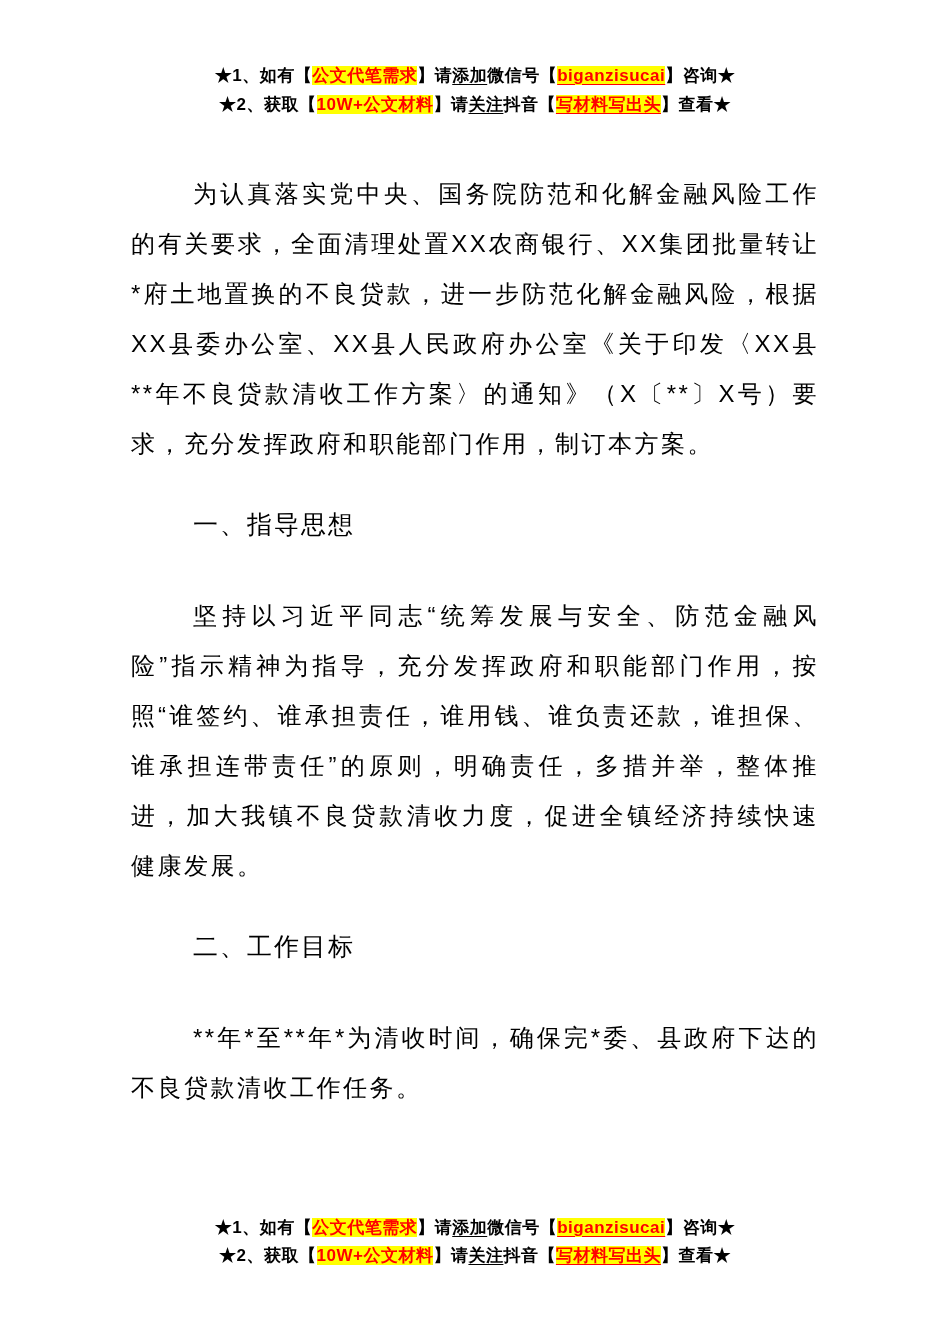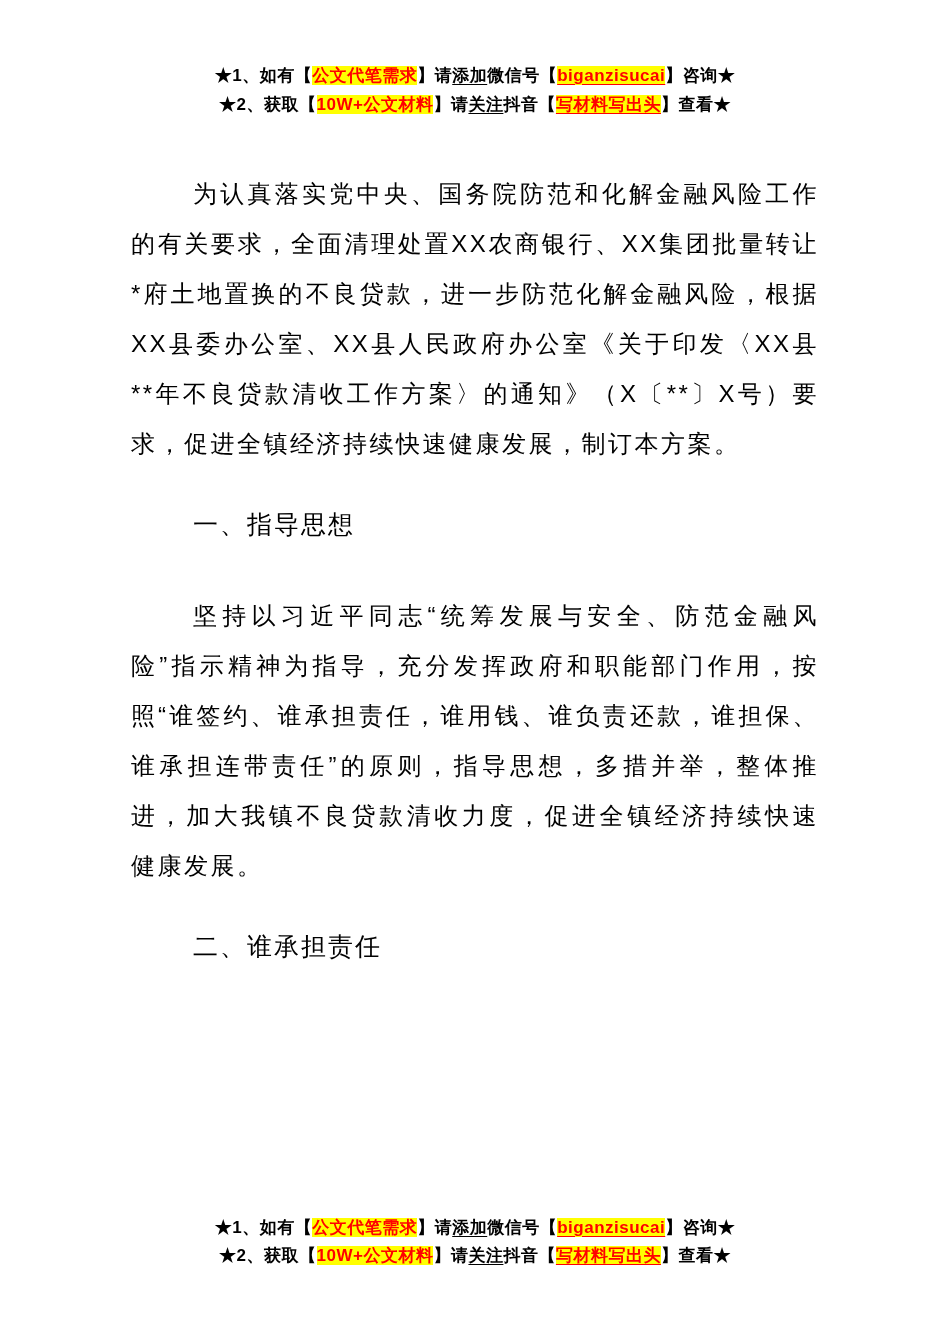--- a/index.html
+++ b/index.html
@@ -63,24 +63,25 @@
 
 <div class="page">
 
   <div class="promo promo-header">
       <div class="promo-line"><span>★1、如有【</span><span class="hl">公文代笔需求</span><span>】请</span><span class="u">添加</span><span>微信号【</span><span class="hl u">biganzisucai</span><span>】咨询★</span></div>
       <div class="promo-line"><span>★2、获取【</span><span class="hl">10W+公文材料</span><span>】请</span><span class="u">关注</span><span>抖音【</span><span class="hl u">写材料写出头</span><span>】查看★</span></div>
     </div>
 
 
   <div class="content">
-      <p class="block-paragraph">为认真落实党中央、国务院防范和化解金融风险工作的有关要求，全面清理处置XX农商银行、XX集团批量转让*府土地置换的不良贷款，进一步防范化解金融风险，根据XX县委办公室、XX县人民政府办公室《关于印发〈XX县**年不良贷款清收工作方案〉的通知》（X〔**〕X号）要求，促进全镇经济持续快速健康发展，制订本方案。</p>
+      <p class="block-paragraph">为认真落实党中央、国务院防范和化解金融风险工作的有关要求，全面清理处置XX农商银行、XX集团批量转让*府土地置换的不良贷款，进一步防范化解金融风险，根据XX县委办公室、XX县人民政府办公室《关于印发〈XX县**年不良贷款清收工作方案〉的通知》（X〔**〕X号）要求，充分发挥政府和职能部门作用，制订本方案。</p>
       <p class="block-heading">一、指导思想</p>
-      <p class="block-paragraph">坚持以习近平同志“统筹发展与安全、防范金融风险”指示精神为指导，充分发挥政府和职能部门作用，按照“谁签约、谁承担责任，谁用钱、谁负责还款，谁担保、谁承担连带责任”的原则，指导思想，多措并举，整体推进，加大我镇不良贷款清收力度，促进全镇经济持续快速健康发展。</p>
-      <p class="block-heading">二、谁承担责任</p>
+      <p class="block-paragraph">坚持以习近平同志“统筹发展与安全、防范金融风险”指示精神为指导，充分发挥政府和职能部门作用，按照“谁签约、谁承担责任，谁用钱、谁负责还款，谁担保、谁承担连带责任”的原则，明确责任，多措并举，整体推进，加大我镇不良贷款清收力度，促进全镇经济持续快速健康发展。</p>
+      <p class="block-heading">二、工作目标</p>
+      <p class="block-paragraph">**年*至**年*为清收时间，确保完*委、县政府下达的不良贷款清收工作任务。</p>
     </div>
 
   <div class="promo promo-footer">
       <div class="promo-line"><span>★1、如有【</span><span class="hl">公文代笔需求</span><span>】请</span><span class="u">添加</span><span>微信号【</span><span class="hl u">biganzisucai</span><span>】咨询★</span></div>
       <div class="promo-line"><span>★2、获取【</span><span class="hl">10W+公文材料</span><span>】请</span><span class="u">关注</span><span>抖音【</span><span class="hl u">写材料写出头</span><span>】查看★</span></div>
     </div>
 
 </div>
 
 </body></html>

